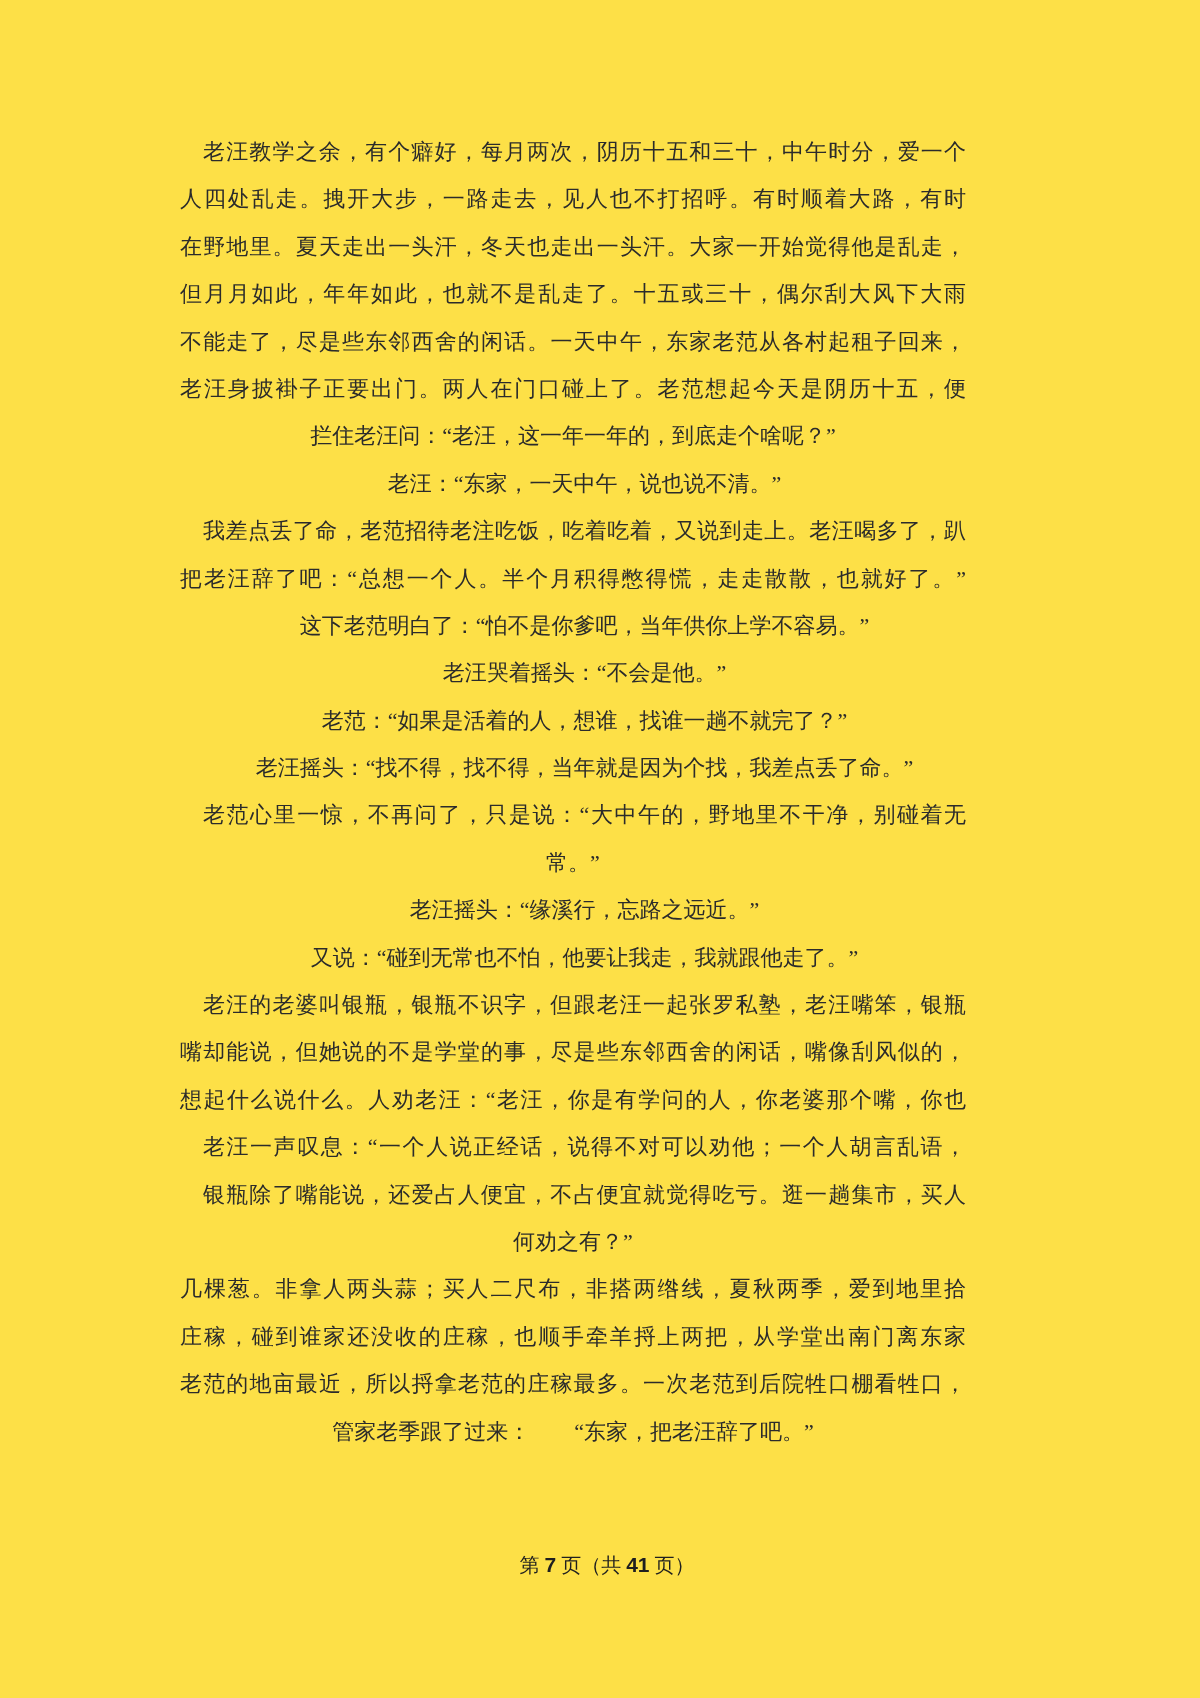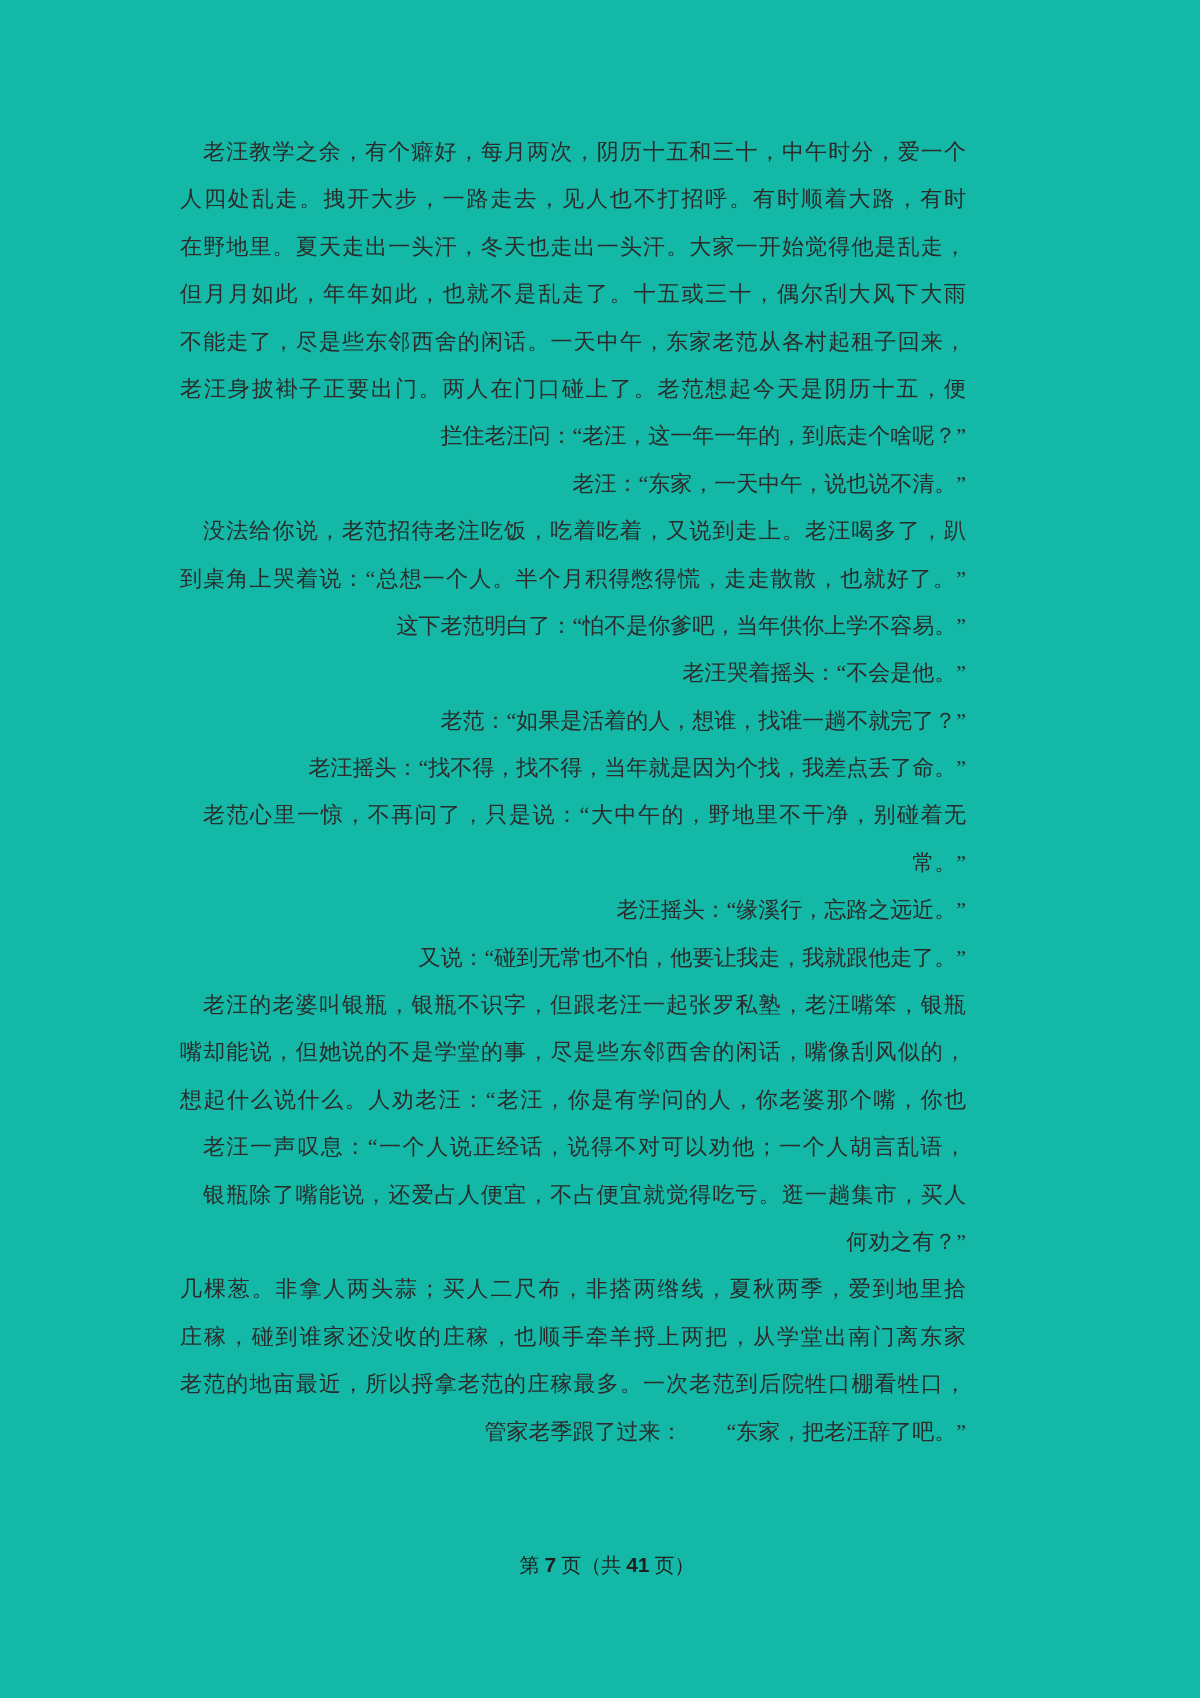--- a/index.html
+++ b/index.html
@@ -4,38 +4,38 @@
 <style>
   html, body {
     margin: 0;
     padding: 0;
     background: #ffffff;
   }
   .page {
     position: relative;
     width: 1200px;
     height: 1698px;
-    background: #14b8a6;
+    background: #fde047;
     overflow: hidden;
     font-family: "Liberation Serif", "DejaVu Serif", serif;
     color: #2b2b2b;
   }
   .text-block {
     position: absolute;
     left: 180px;
     top: 128px;
     width: 786px;
   }
   .doc-line {
     height: 47.4px;
     line-height: 47.4px;
     font-size: 22px;
     white-space: nowrap;
     overflow: visible;
-    text-align: right;
+    text-align: center;
   }
   .doc-line.indent {
     padding-left: 23px;
   }
   .doc-line.justify {
     white-space: normal;
     text-align: justify;
     text-align-last: justify;
   }
   .doc-line.justify.indent {
@@ -65,22 +65,22 @@
 
   <div class="text-block" id="text-block">
       <div class="doc-line indent justify">老汪教学之余，有个癖好，每月两次，阴历十五和三十，中午时分，爱一个</div>
       <div class="doc-line justify">人四处乱走。拽开大步，一路走去，见人也不打招呼。有时顺着大路，有时</div>
       <div class="doc-line justify">在野地里。夏天走出一头汗，冬天也走出一头汗。大家一开始觉得他是乱走，</div>
       <div class="doc-line justify">但月月如此，年年如此，也就不是乱走了。十五或三十，偶尔刮大风下大雨</div>
       <div class="doc-line justify">不能走了，尽是些东邻西舍的闲话。一天中午，东家老范从各村起租子回来，</div>
       <div class="doc-line justify">老汪身披褂子正要出门。两人在门口碰上了。老范想起今天是阴历十五，便</div>
       <div class="doc-line">拦住老汪问：“老汪，这一年一年的，到底走个啥呢？”</div>
       <div class="doc-line indent">老汪：“东家，一天中午，说也说不清。”</div>
-      <div class="doc-line indent justify">没法给你说，老范招待老注吃饭，吃着吃着，又说到走上。老汪喝多了，趴</div>
-      <div class="doc-line justify">到桌角上哭着说：“总想一个人。半个月积得憋得慌，走走散散，也就好了。”</div>
+      <div class="doc-line indent justify">我差点丢了命，老范招待老注吃饭，吃着吃着，又说到走上。老汪喝多了，趴</div>
+      <div class="doc-line justify">把老汪辞了吧：“总想一个人。半个月积得憋得慌，走走散散，也就好了。”</div>
       <div class="doc-line indent">这下老范明白了：“怕不是你爹吧，当年供你上学不容易。”</div>
       <div class="doc-line indent">老汪哭着摇头：“不会是他。”</div>
       <div class="doc-line indent">老范：“如果是活着的人，想谁，找谁一趟不就完了？”</div>
       <div class="doc-line indent">老汪摇头：“找不得，找不得，当年就是因为个找，我差点丢了命。”</div>
       <div class="doc-line indent justify">老范心里一惊，不再问了，只是说：“大中午的，野地里不干净，别碰着无</div>
       <div class="doc-line">常。”</div>
       <div class="doc-line indent">老汪摇头：“缘溪行，忘路之远近。”</div>
       <div class="doc-line indent">又说：“碰到无常也不怕，他要让我走，我就跟他走了。”</div>
       <div class="doc-line indent justify">老汪的老婆叫银瓶，银瓶不识字，但跟老汪一起张罗私塾，老汪嘴笨，银瓶</div>
       <div class="doc-line justify">嘴却能说，但她说的不是学堂的事，尽是些东邻西舍的闲话，嘴像刮风似的，</div>

